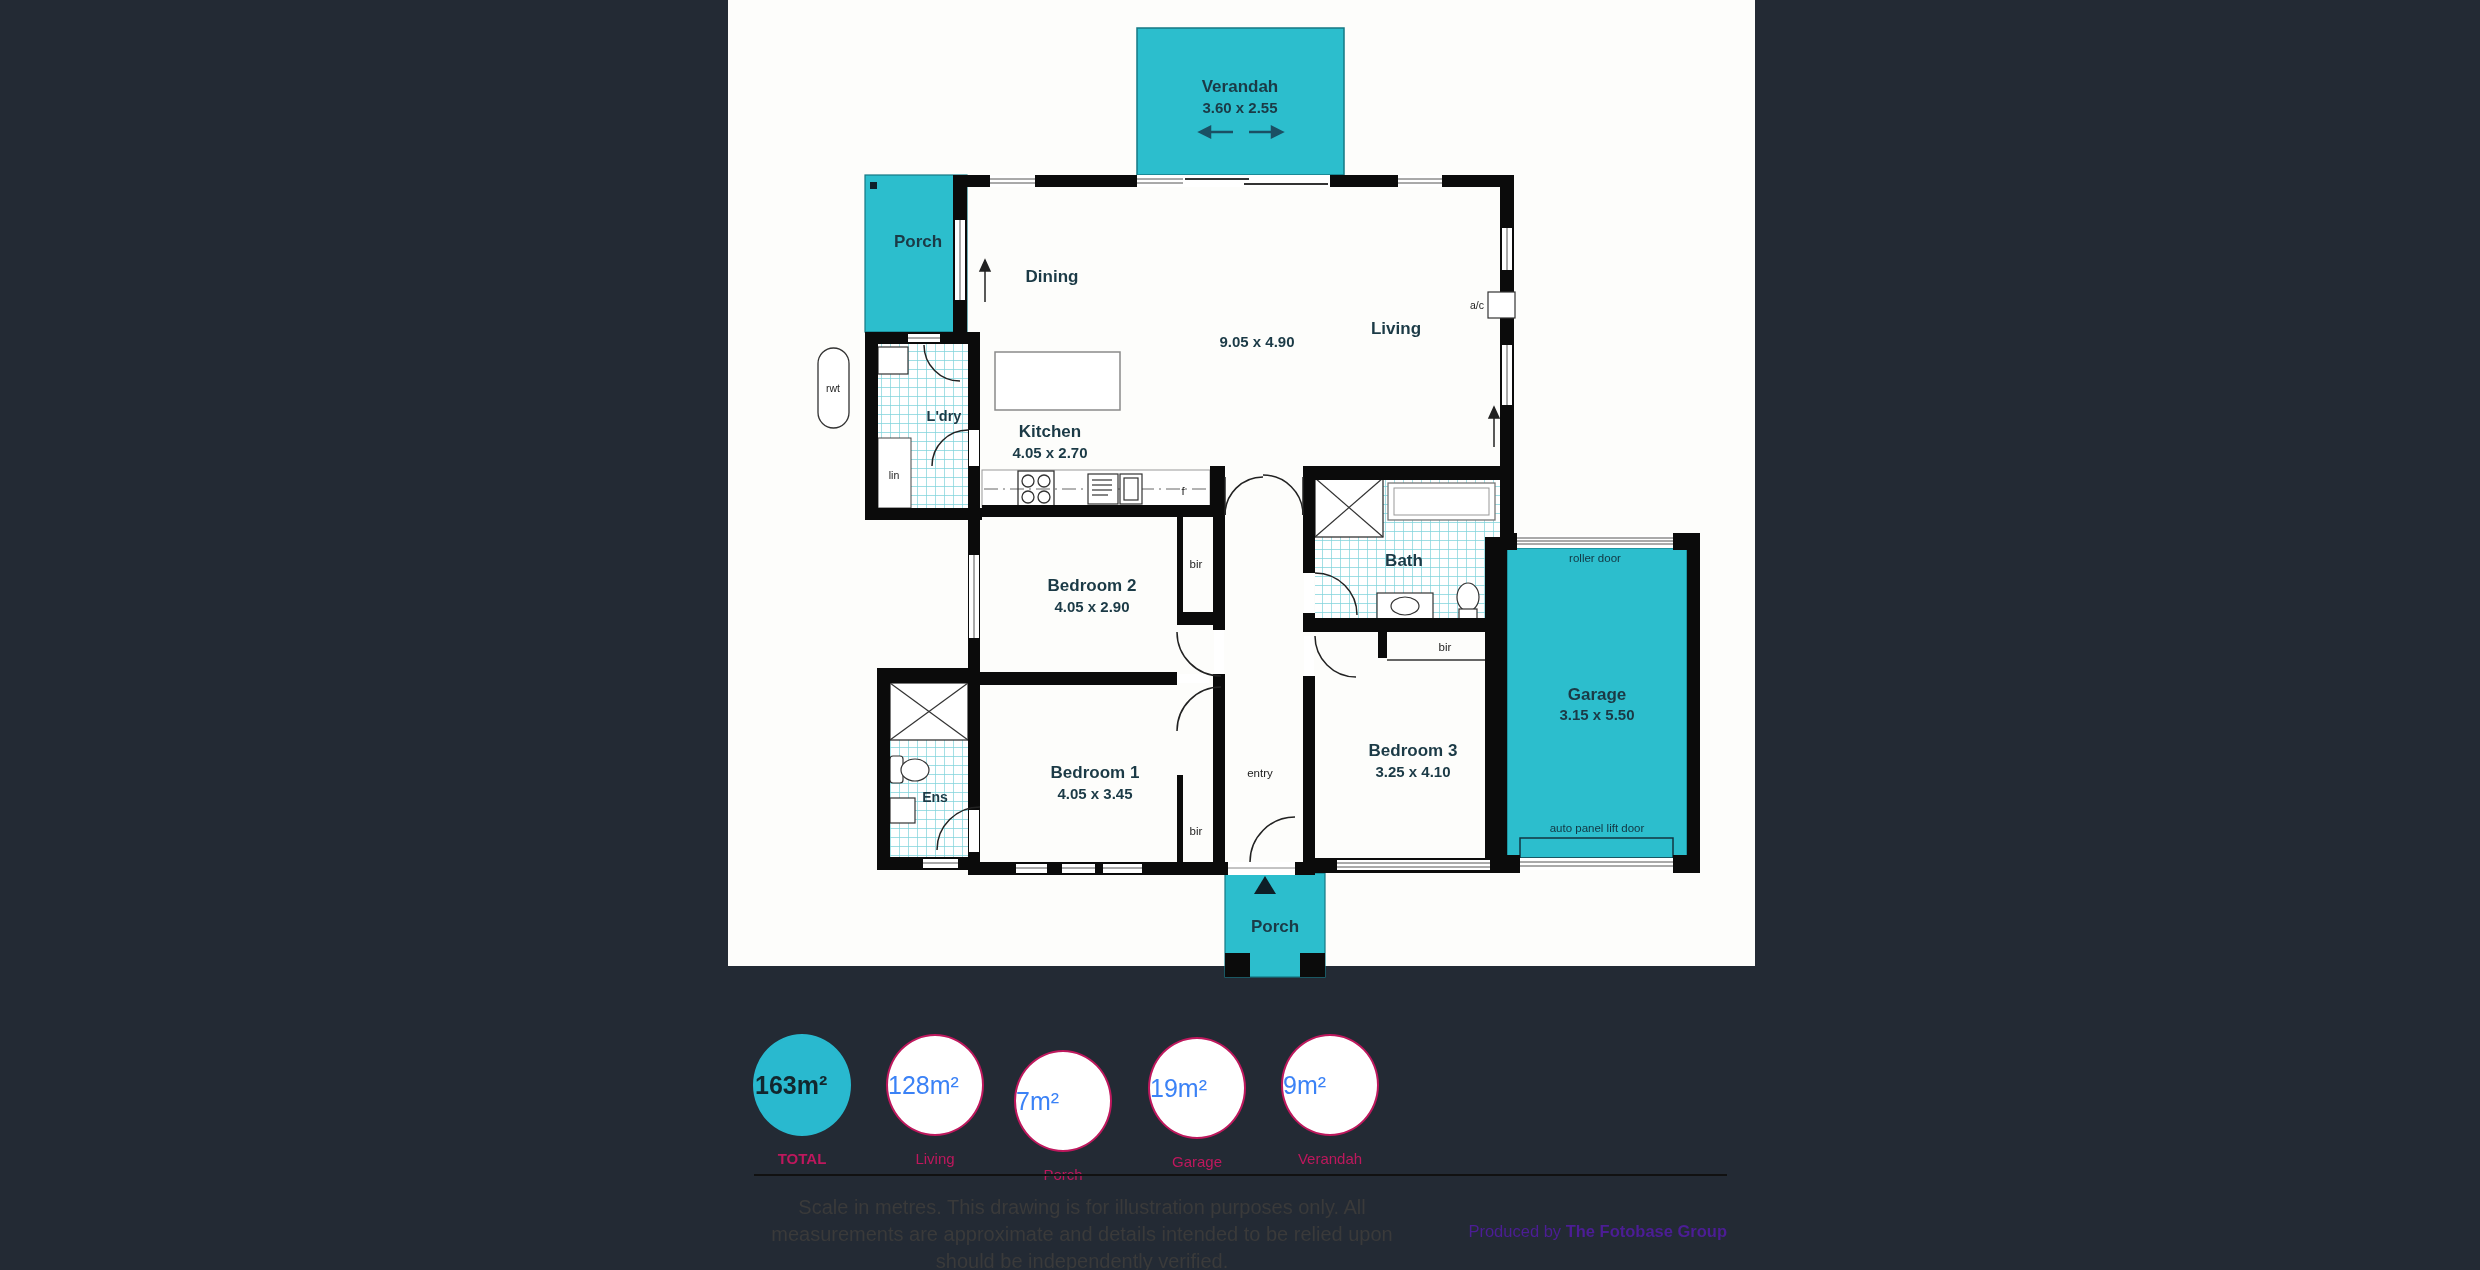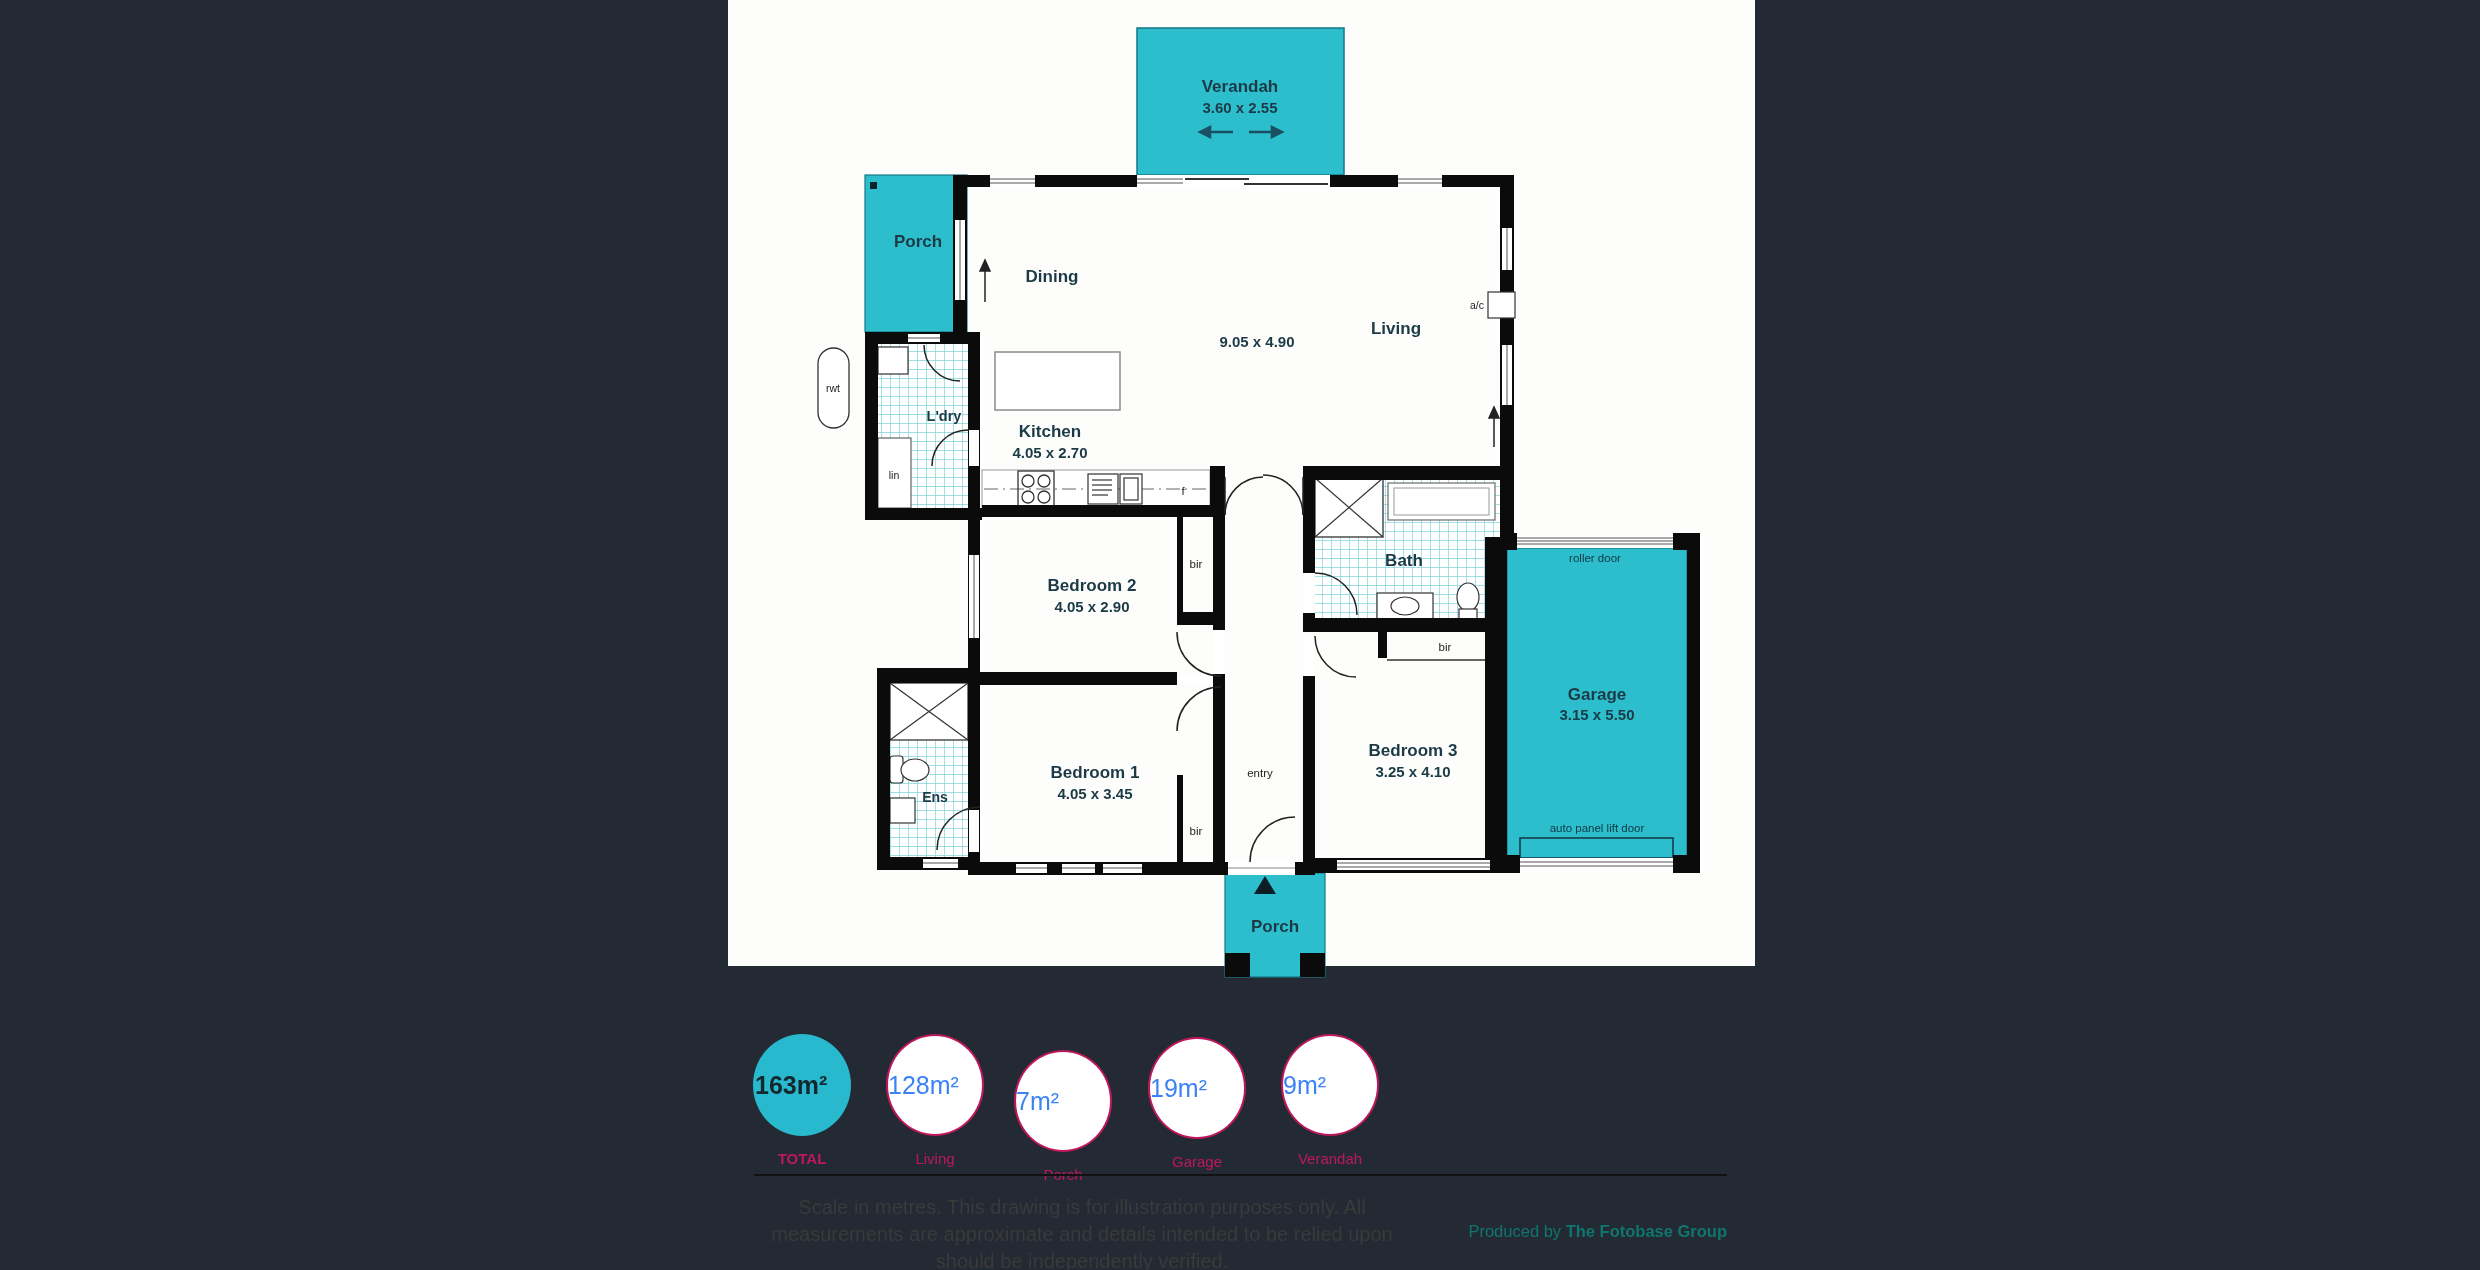--- a/index.html
+++ b/index.html
@@ -20,21 +20,21 @@
   .stat-circle{width:94px;height:98px;border-radius:50%;border:2px solid #be185d;background:#fff;
                display:flex;align-items:center;justify-content:flex-start;margin:0 auto;}
   .stat-circle.filled{background:#29b9cf;border-color:#29b9cf;}
   .stat-value{font-size:25px;color:#3b82f6;}
   .stat-circle.filled .stat-value{font-weight:bold;color:#12272e;}
   .stat-label{margin-top:14px;font-size:15px;color:#be185d;}
   .stat-label.bold{font-weight:bold;}
 
   #divider{position:absolute;left:26px;top:1174px;width:973px;height:2px;background:#111;}
   #disclaimer{position:absolute;left:34px;top:1194px;width:640px;font-size:20px;line-height:1.35;color:#3a3a3a;text-align:center;}
-  #credit{position:absolute;right:28px;top:1222px;font-size:16.5px;color:#0f766e;white-space:nowrap;}
+  #credit{position:absolute;right:28px;top:1222px;font-size:16.5px;color:#4c1d95;white-space:nowrap;}
   #credit b{font-weight:bold;}
 </style>
 </head>
 <body>
 
 <div id="canvas">
   <div id="panel">
 
     <svg id="plan" width="1027" height="1010" viewBox="0 0 1027 1010" xmlns="http://www.w3.org/2000/svg">
       <defs>

